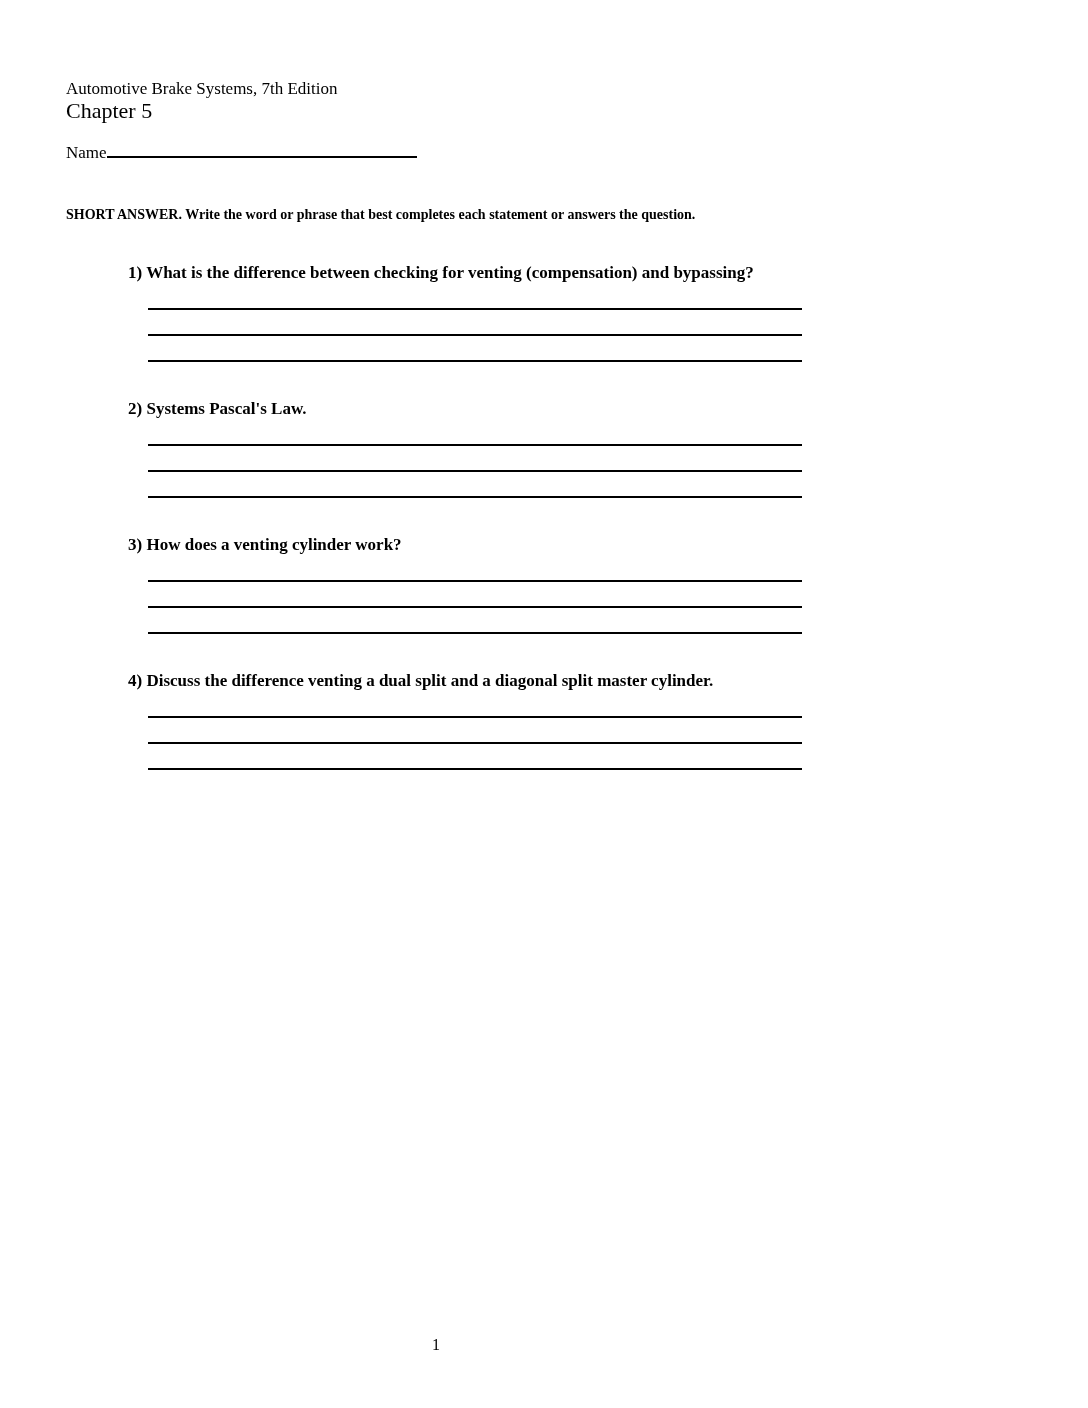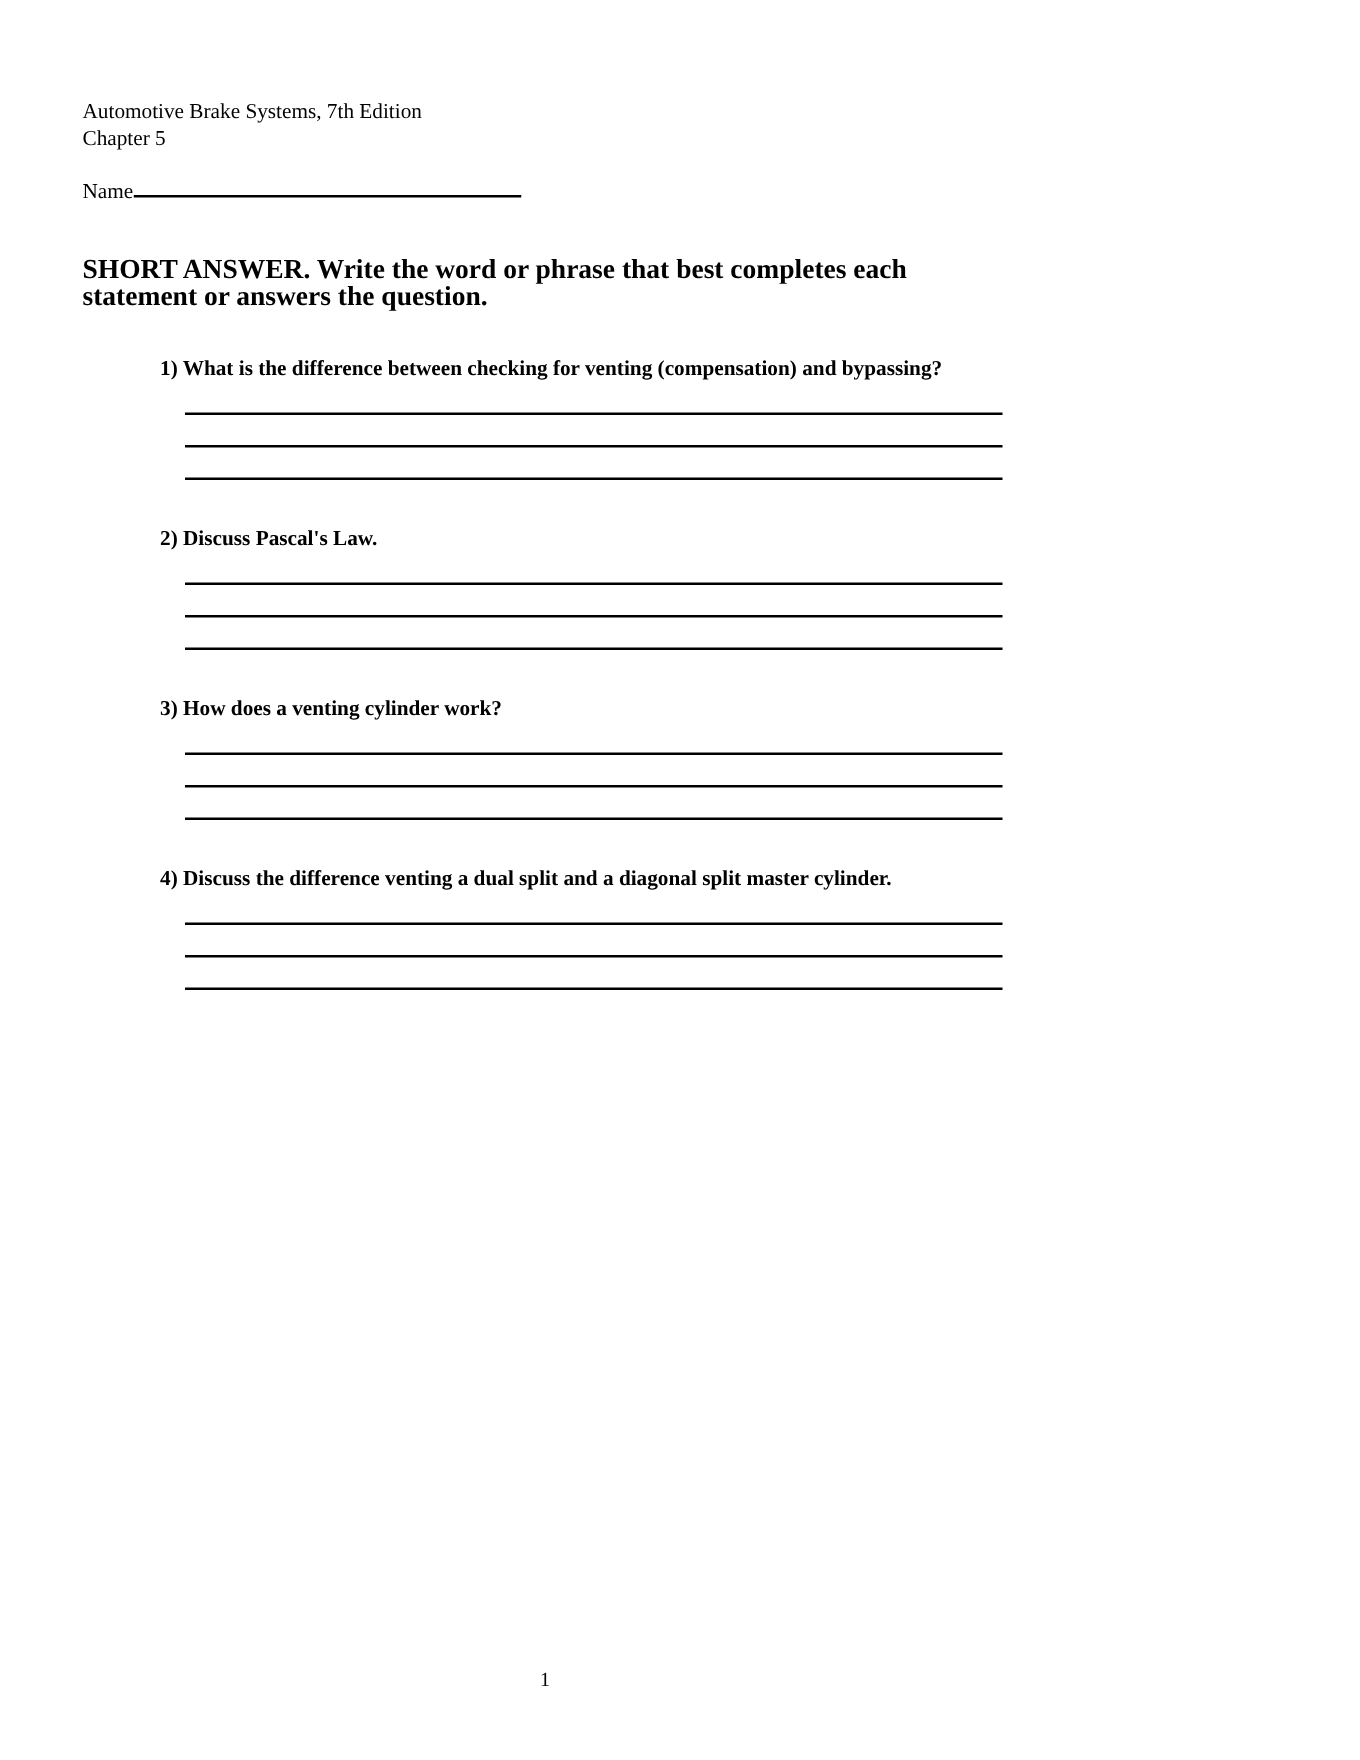--- a/index.html
+++ b/index.html
@@ -19,41 +19,41 @@
   }
   .content {
     padding: 62px 70px 0 66px;
   }
   .doc-title {
     font-size: 17px;
     line-height: 22px;
     white-space: pre;
   }
   .doc-subtitle {
-    font-size: 17px;
+    font-size: 22px;
     line-height: 22px;
   }
   .name-row {
     margin-top: 16px;
     font-size: 17px;
     line-height: 22px;
   }
   .name-label {
     display: inline-block;
   }
   .name-line {
     display: inline-block;
     width: 310px;
     border-bottom: 2px solid #000000;
     height: 18px;
     vertical-align: baseline;
   }
   .instruction {
     margin-top: 40px;
-    font-size: 22px;
+    font-size: 14px;
     line-height: 22px;
     font-weight: bold;
     font-family: Liberation Serif, serif;
   }
   .question {
     margin-top: 36px;
     font-weight: bold;
   }
   .question:first-of-type {
     margin-top: 18px;
@@ -98,21 +98,21 @@
     <div class="question">
       <div class="q-text"><span>1)</span> <span>What is the difference between checking for venting (compensation) and bypassing?</span></div>
       <div class="answer-lines">
         <div class="answer-line"></div>
         <div class="answer-line"></div>
         <div class="answer-line"></div>
       </div>
     </div>
 
     <div class="question">
-      <div class="q-text"><span>2)</span> <span>Discuss Pascal's Law.</span></div>
+      <div class="q-text"><span>2)</span> <span>Systems Pascal's Law.</span></div>
       <div class="answer-lines">
         <div class="answer-line"></div>
         <div class="answer-line"></div>
         <div class="answer-line"></div>
       </div>
     </div>
 
     <div class="question">
       <div class="q-text"><span>3)</span> <span>How does a venting cylinder work?</span></div>
       <div class="answer-lines">

